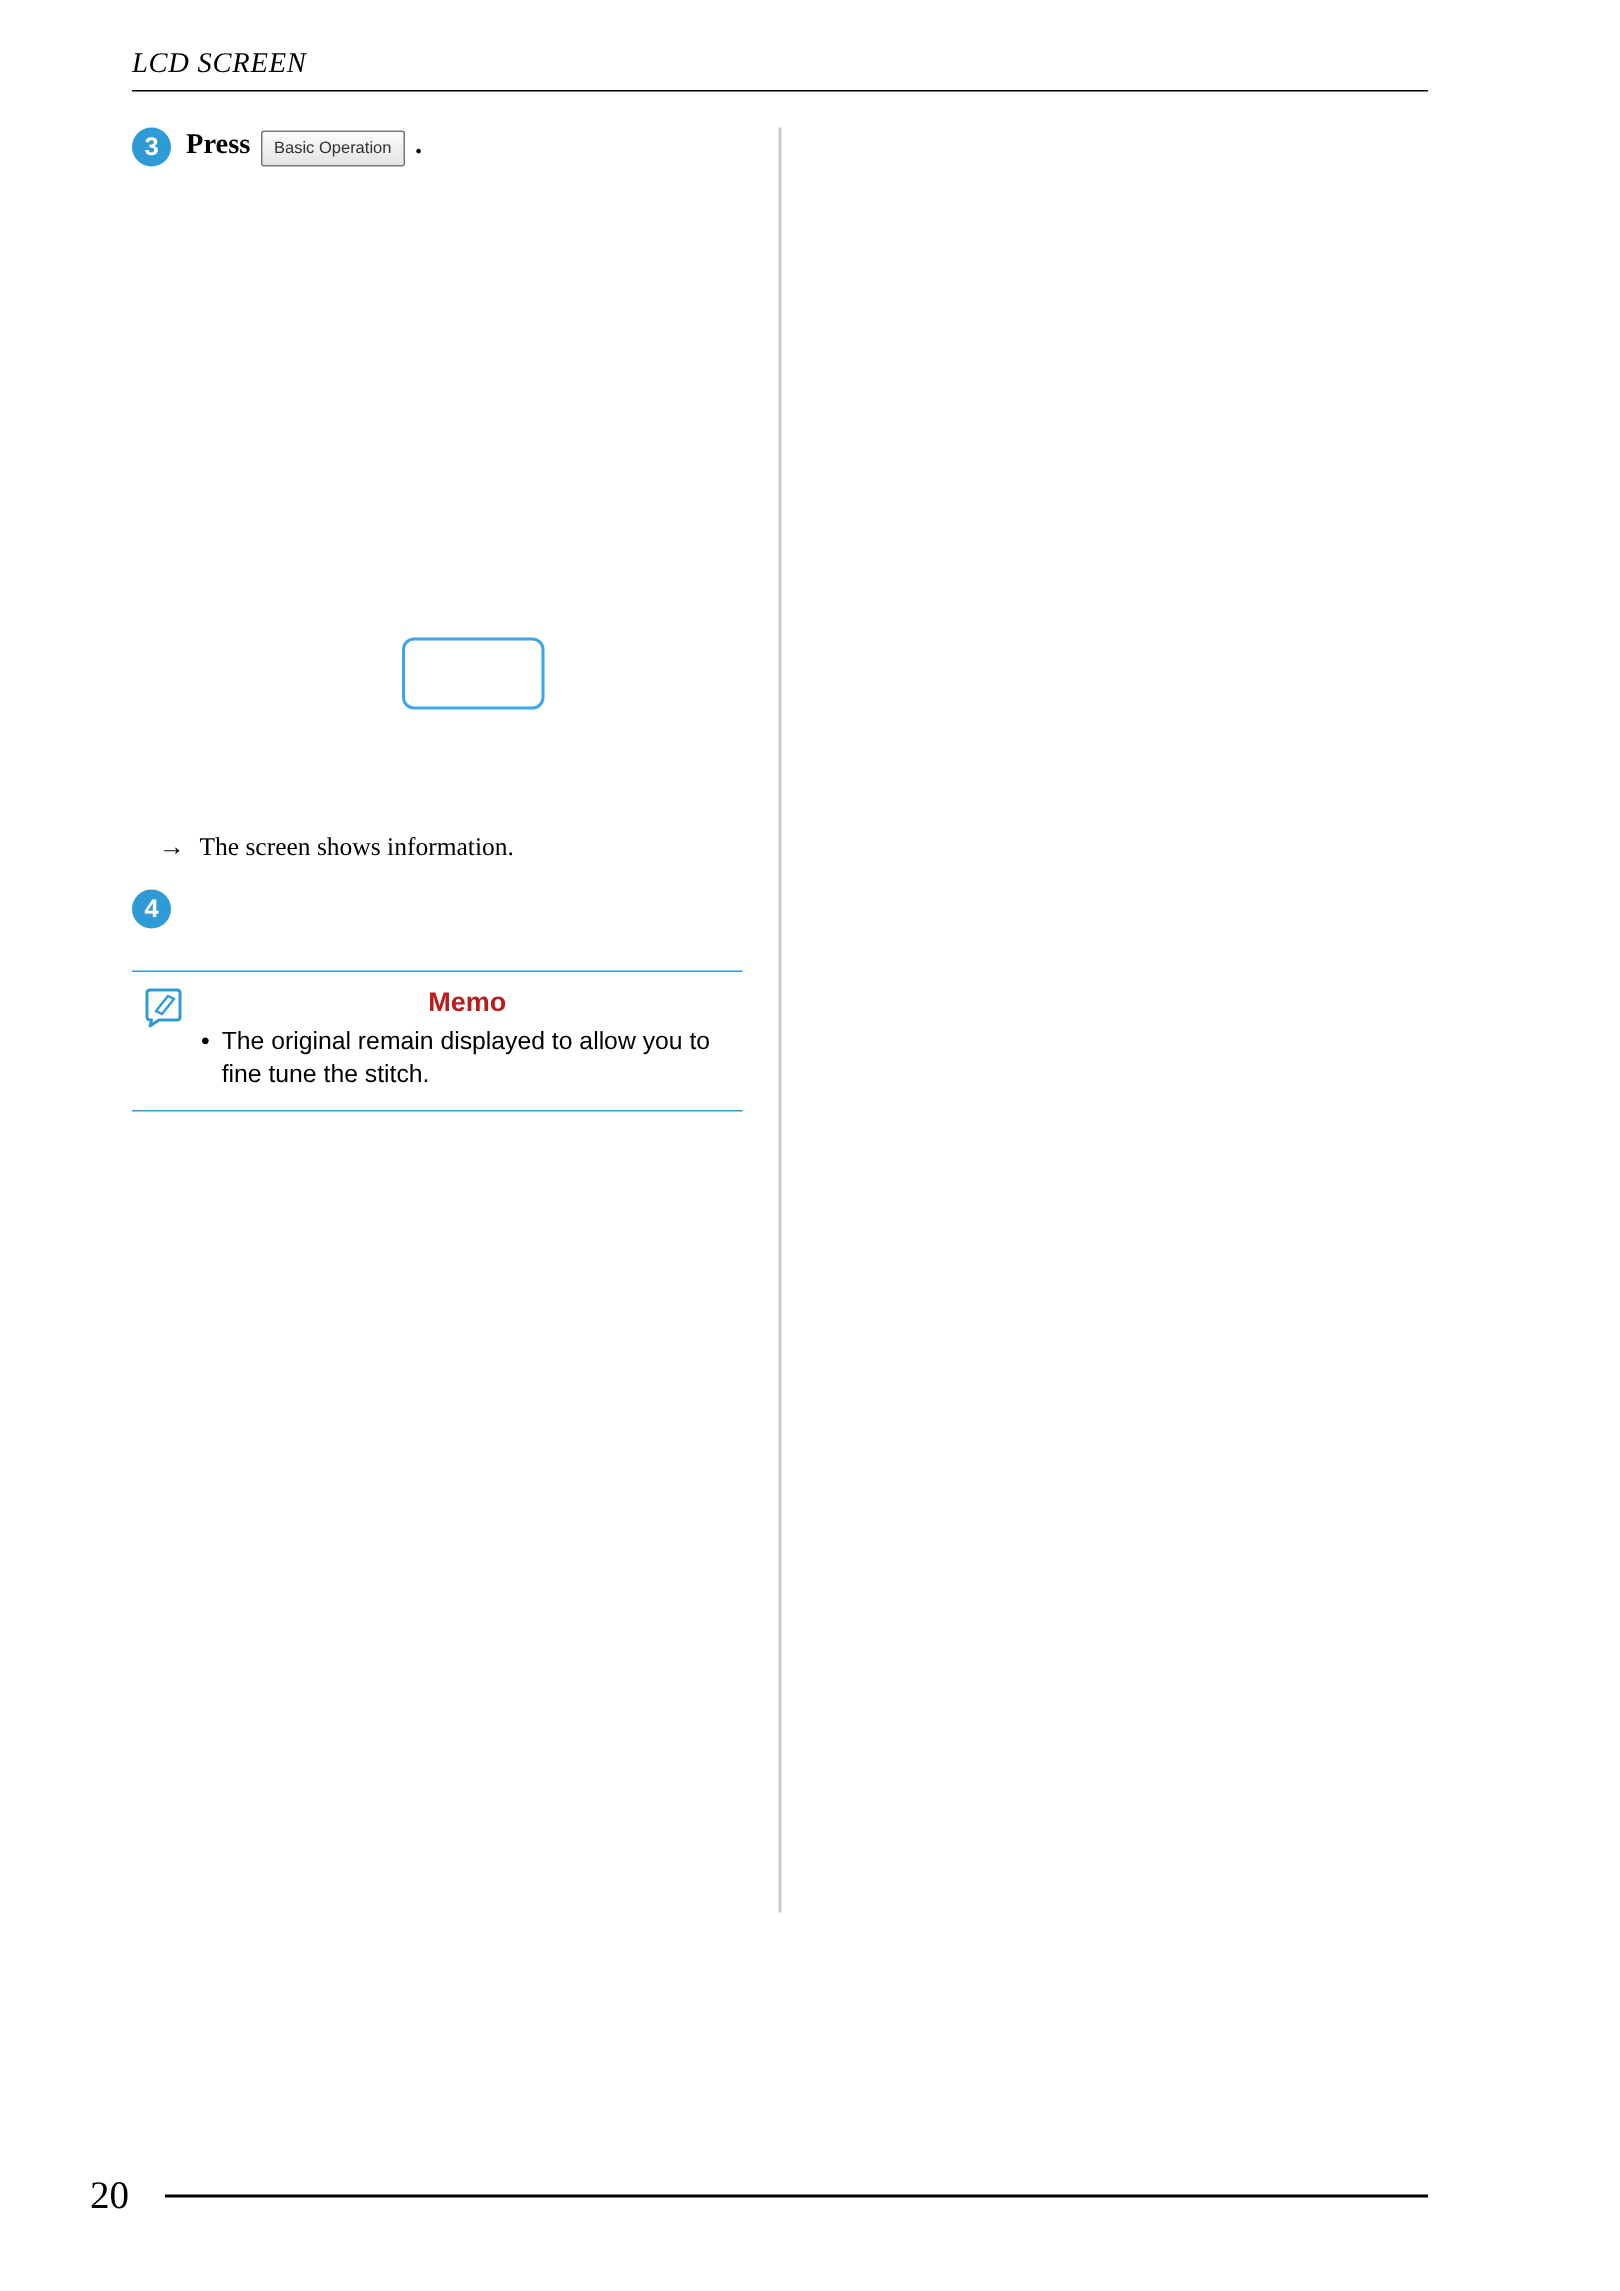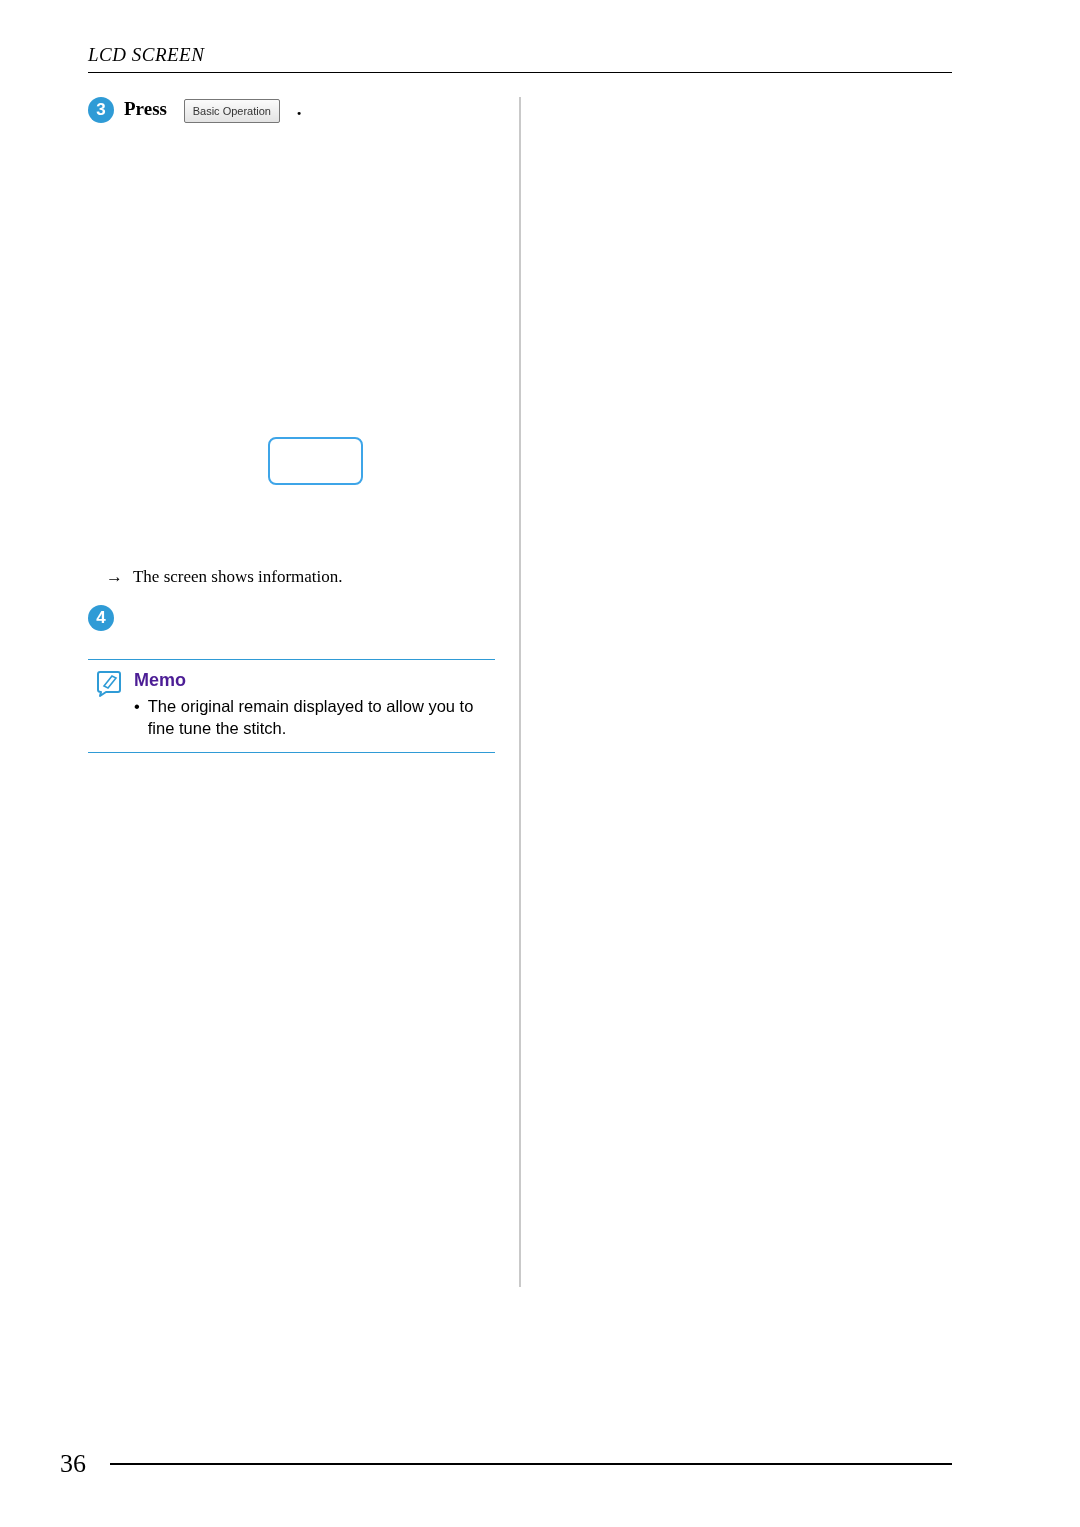--- a/index.html
+++ b/index.html
@@ -1,17 +1,17 @@
 <!DOCTYPE html>
 <html><head>
 <meta charset="utf-8">
 <style>
   * { box-sizing: border-box; margin: 0; padding: 0; }
   html, body { width: 1080px; height: 1527px; background: #fff; font-family: Georgia, 'Times New Roman', serif; color: #000; }
-  .page { position: relative; width: 992px; height: 1527px; padding: 44px 40px 40px 88px; }
+  .page { position: relative; width: 992px; height: 1527px; padding: 32px 40px 40px 88px; }
 
   .header-title { font-style: italic; font-size: 19px; letter-spacing: 0.5px; margin-bottom: 6px; }
   .header-rule { border: none; border-top: 1.5px solid #000; margin-bottom: 24px; }
 
   .columns { display: flex; gap: 0; }
   .col { width: 50%; }
   .col-left { padding-right: 24px; }
   .divider-vert { width: 2px; background: #c9c9c9; align-self: stretch; min-height: 1190px; }
 
   
@@ -26,42 +26,42 @@
   .step-text { font-size: 19px; font-weight: bold; }
   .step-text .gap { display: inline-block; width: 40px; }
 
   .basic-op-btn {
     display: inline-flex; align-items: center; justify-content: center;
     height: 24px; padding: 0 8px;
     border: 1px solid #777; border-radius: 2px;
     background: linear-gradient(#fbfbfb, #e3e3e3);
     font-family: Arial, Helvetica, sans-serif; font-size: 11px; color: #333;
     font-weight: normal;
-    margin: 0 12px;
+    margin: 0 2px;
   }
 
   .screenshot-area { height: 420px; position: relative; margin: 14px 0 10px 0; }
   .highlight-box {
     position: absolute; left: 180px; top: 300px;
     width: 95px; height: 48px;
     border: 2.5px solid #3ea5e8; border-radius: 8px;
     background: #fff;
   }
 
   .arrow-note { margin: 10px 0 18px 18px; font-size: 17px; }
   .arrow-note .arrow { display: inline-block; margin-right: 6px; font-family: Arial, sans-serif; }
 
   .step4 { margin-top: 6px; }
 
   
   .memo-wrap { margin-top: 28px; }
   .memo-rule { border: none; border-top: 1.5px solid #2f9bd6; width: 100%; }
   .memo-body { display: flex; align-items: flex-start; gap: 10px; padding: 10px 6px 12px 6px; }
   .memo-icon { flex: 0 0 30px; }
-  .memo-title { color: #4c1d95; font-family: Arial, Helvetica, sans-serif; font-weight: bold; font-size: 18px; margin-bottom: 4px; }
+  .memo-title { color: #b91c1c; font-family: Arial, Helvetica, sans-serif; font-weight: bold; font-size: 18px; margin-bottom: 4px; text-align: center; }
   .memo-bullet { display: flex; font-family: Arial, Helvetica, sans-serif; font-size: 16.5px; line-height: 1.35; }
   .memo-bullet .dot { margin-right: 8px; }
 
   
   .footer { position: absolute; left: 60px; right: 40px; bottom: 48px; display: flex; align-items: center; gap: 24px; }
   .page-number { font-size: 26px; font-family: Georgia, serif; }
   .footer-rule { flex: 1; border: none; border-top: 2px solid #000; }
 </style>
 </head>
 <body>
@@ -117,17 +117,17 @@
       </div>
 
     </div>
 
     <div class="divider-vert"></div>
 
     <div class="col col-right"></div>
   </div>
 
   <div class="footer">
-    <span class="page-number">36</span>
+    <span class="page-number">20</span>
     <hr class="footer-rule">
   </div>
 
 </div>
 
 </body></html>

